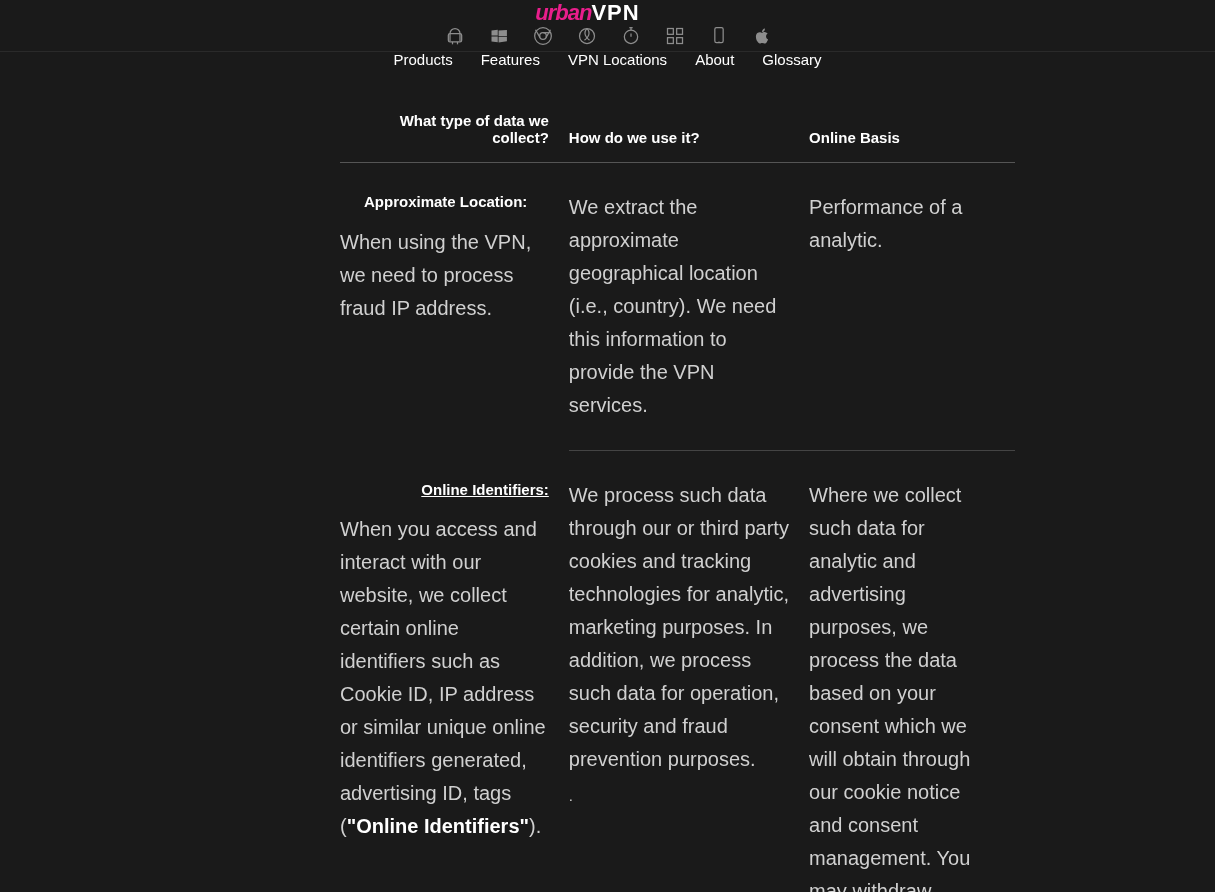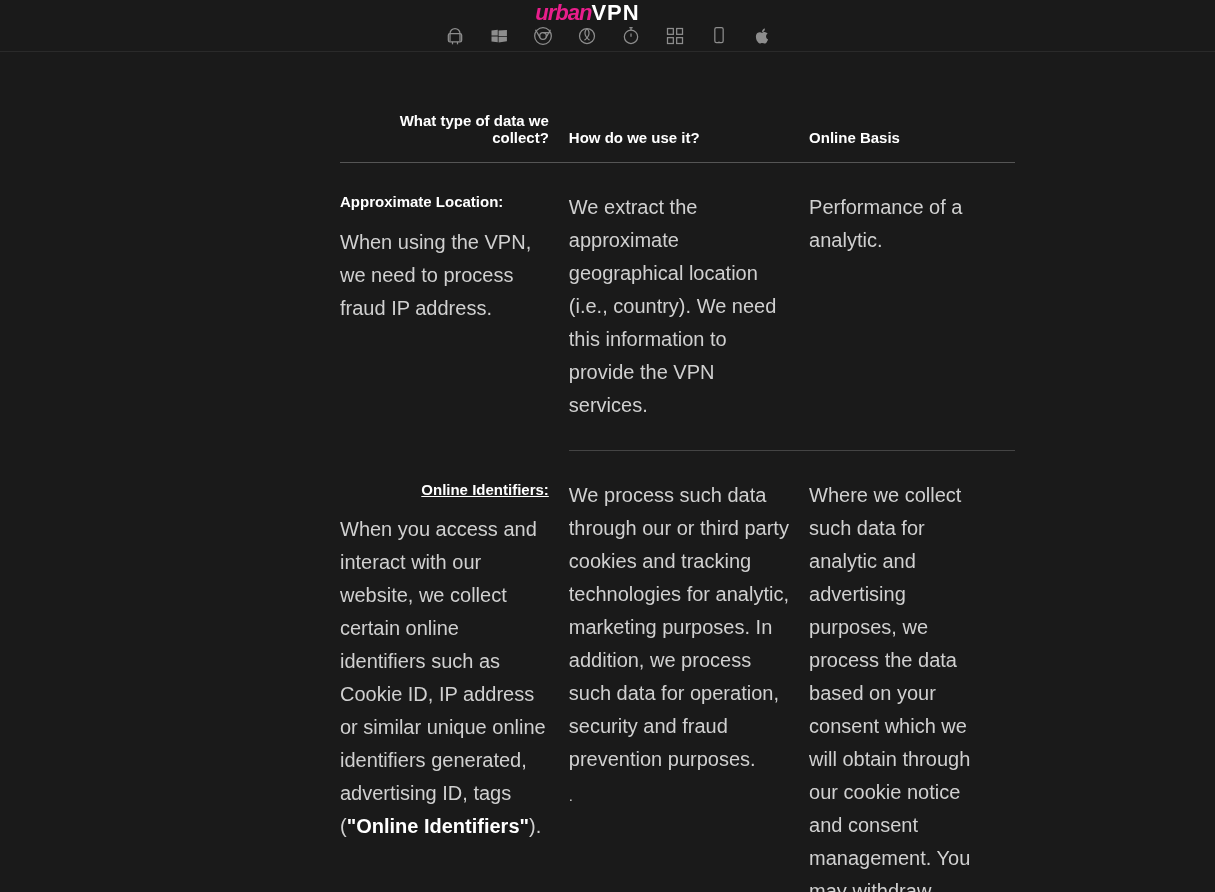--- a/index.html
+++ b/index.html
@@ -124,20 +124,21 @@
     .data-table td:first-child {
       border-bottom: none;
     }
 
     .cell-title {
       font-weight: 700;
       color: #ffffff;
       margin-bottom: 12px;
       font-size: 15px;
       line-height: 1.5;
+      margin-left: 24px;
     }
 
     .cell-title.underline {
       text-decoration: underline;
       text-align: right;
     }
 
     .cell-body {
       color: #d0d0d0;
       font-size: 20px;
@@ -224,20 +225,27 @@
       </svg>
     </span>
 
     <span class="nav-icon" title="Apple">
       <svg width="18" height="20" viewBox="0 0 24 24" fill="#aaaaaa">
         <path d="M18.71 19.5c-.83 1.24-1.71 2.45-3.05 2.47-1.34.03-1.77-.79-3.29-.79-1.53 0-2 .77-3.27.82-1.31.05-2.3-1.32-3.14-2.53C4.25 17 2.94 12.45 4.7 9.39c.87-1.52 2.43-2.48 4.12-2.51 1.28-.02 2.5.87 3.29.87.78 0 2.26-1.07 3.8-.91.65.03 2.47.26 3.64 1.98-.09.06-2.17 1.28-2.15 3.81.03 3.02 2.65 4.03 2.68 4.04-.03.07-.42 1.44-1.38 2.83M13 3.5c.73-.83 1.94-1.46 2.94-1.5.13 1.17-.34 2.35-1.04 3.19-.69.85-1.83 1.51-2.95 1.42-.15-1.15.41-2.35 1.05-3.11z"></path>
       </svg>
     </span>
   </div>
 
+  <nav class="nav-links">
+    <a class="nav-link" href="#">Products</a>
+    <a class="nav-link" href="#">Features</a>
+    <a class="nav-link" href="#">VPN Locations</a>
+    <a class="nav-link" href="#">About</a>
+    <a class="nav-link" href="#">Glossary</a>
+  </nav>
 </header>
 
 <div class="main-content">
   <table class="data-table">
     <thead>
       <tr>
         <th>
           <span>What type of data we collect?</span>
         </th>
         <th>

